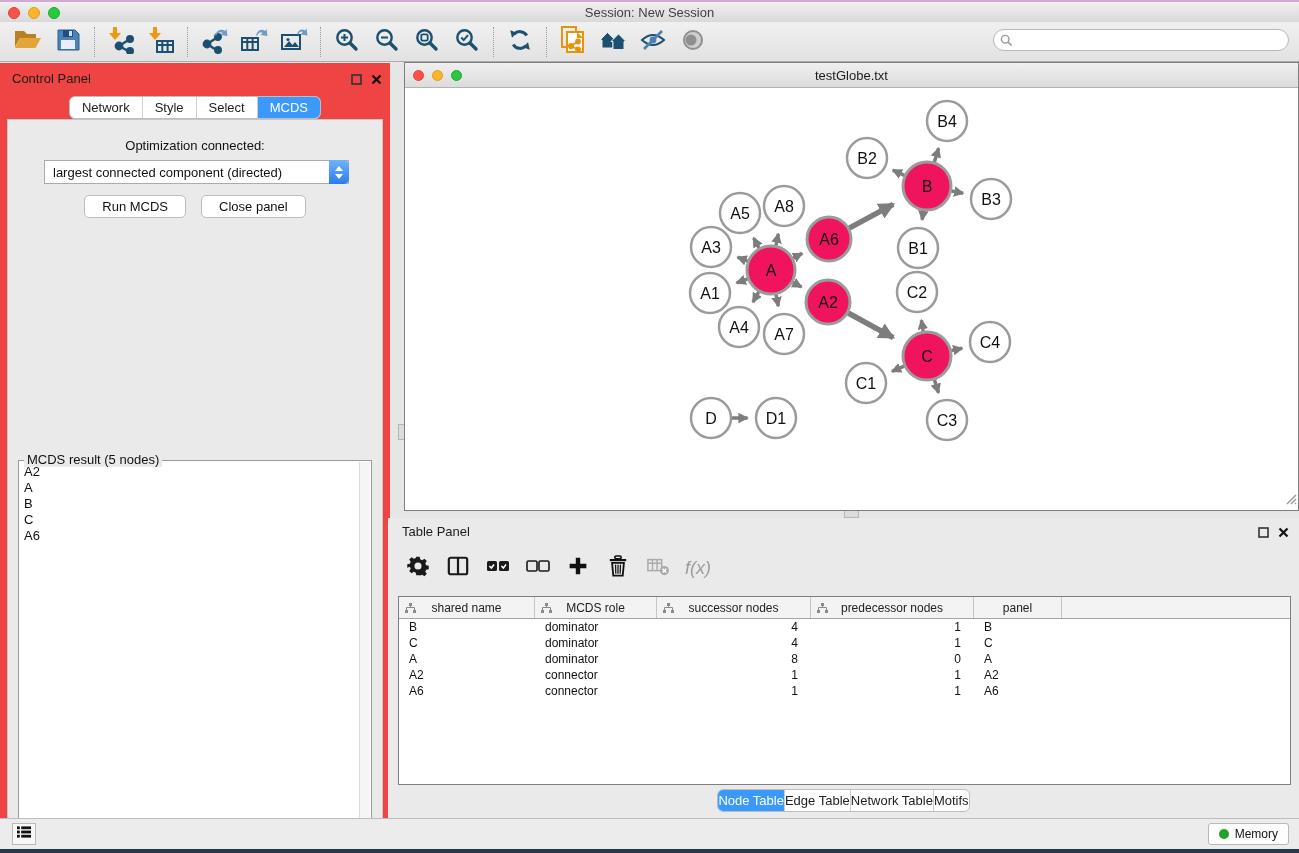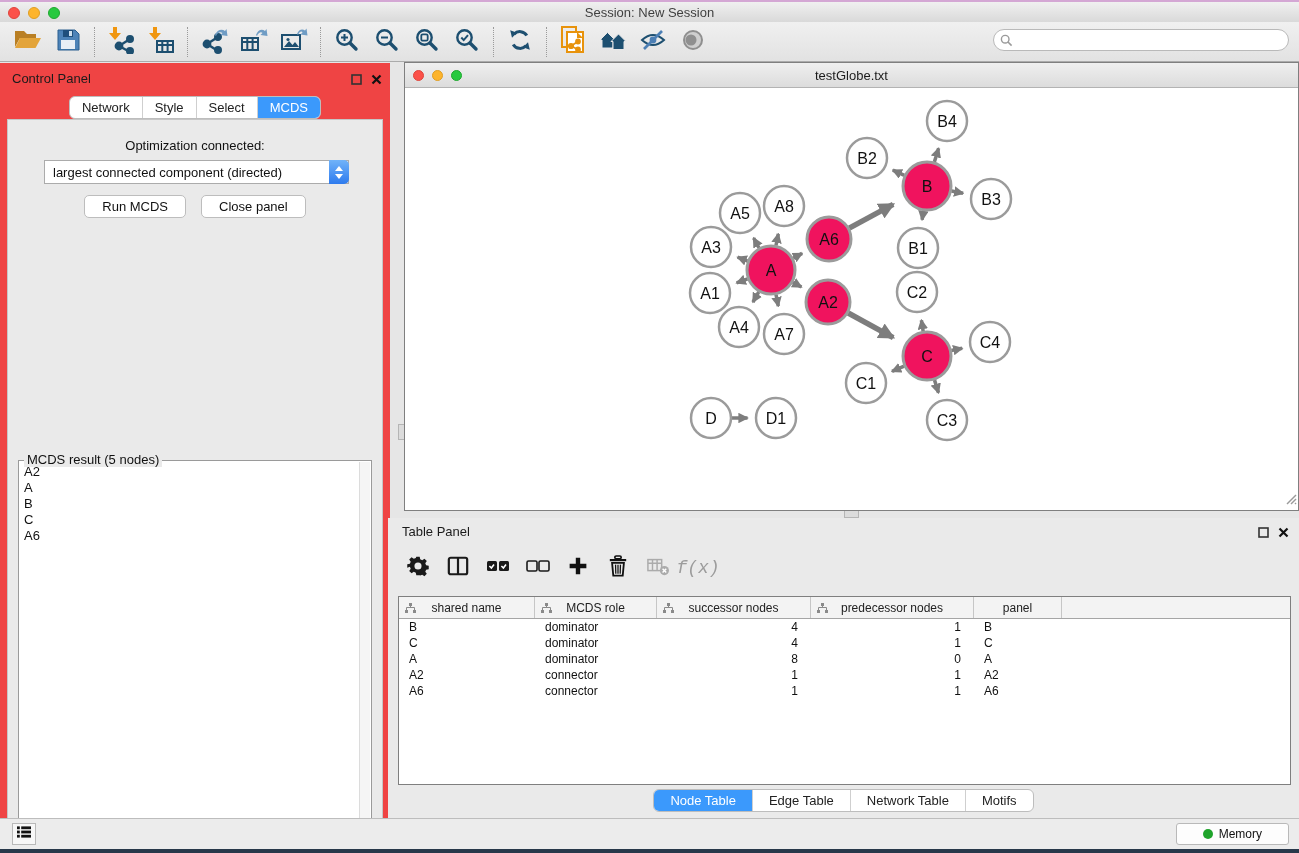--- a/index.html
+++ b/index.html
@@ -70,38 +70,38 @@
   .net-title{width:100%;text-align:center;font-size:13px;color:#1b1b1b;}
   .net-canvas{position:absolute;left:0;top:25px;right:0;bottom:0;background:#fff;overflow:hidden;}
   .resize-grip{position:absolute;right:1px;bottom:1px;}
   .split-handle-v{position:absolute;left:398px;top:424px;width:9px;height:16px;background:#DCDCDC;border:1px solid #B5B5B5;}
   .split-handle-h{position:absolute;left:844px;top:510px;width:15px;height:8px;background:#DCDCDC;border:1px solid #B5B5B5;}
 
   
   .table-panel{position:absolute;left:388px;top:518px;right:0;height:301px;background:#EAEAEA;}
   .tp-toolbar{position:absolute;left:14px;top:32px;height:36px;display:flex;align-items:center;gap:8px;}
   .tp-btn{width:32px;height:30px;display:flex;align-items:center;justify-content:center;}
-  .fx{font-family:Liberation Mono, monospace;font-style:italic;font-size:18px;color:#9c9c9c;}
+  .fx{font-family:Liberation Sans, sans-serif;font-style:italic;font-size:18px;color:#9c9c9c;}
   .data-table{position:absolute;left:10px;right:8px;top:78px;bottom:34px;background:#fff;border:1px solid #7F7F7F;overflow:hidden;}
   .dt-header{display:flex;height:22px;background:#F3F3F3;border-bottom:1px solid #A5A5A5;}
   .dt-hcell{position:relative;display:flex;align-items:center;justify-content:center;
     font-size:12px;color:#222;border-right:1px solid #C6C6C6;flex:0 0 auto;height:100%;}
   .dt-hicon{position:absolute;left:6px;top:6px;}
   .dt-row{display:flex;height:16px;align-items:center;}
   .dt-cell{font-size:12px;color:#111;flex:0 0 auto;padding:0 13px 0 10px;white-space:nowrap;}
   .tp-tabs{position:absolute;left:0;right:0;bottom:7px;display:flex;justify-content:center;}
-  .tp-tabs .seg{padding:3px 16px;}
+  .tp-tabs .seg{padding:3px 0;}
 
   
   .statusbar{position:absolute;left:0;bottom:4px;right:0;height:31px;background:#ECECEC;
     border-top:1px solid #BDBDBD;}
   .sb-left-btn{position:absolute;left:12px;top:4px;width:24px;height:22px;background:#F7F7F7;
     border:1px solid #B9B9B9;display:flex;align-items:center;justify-content:center;}
   .memory-btn{position:absolute;right:10px;top:4px;height:22px;background:#FDFDFD;border:1px solid #B9B9B9;
-    border-radius:3px;display:flex;align-items:center;gap:6px;padding:0 26px;font-size:12px;color:#111;}
+    border-radius:3px;display:flex;align-items:center;gap:6px;padding:0 10px;font-size:12px;color:#111;}
   .mem-dot{width:10px;height:10px;border-radius:50%;}
   .desktop-strip{position:absolute;left:0;bottom:0;right:0;height:4px;background:#28384A;}
 </style>
 </head>
 <body>
 
 <div class="app">
 
   <div class="titlebar">
     <div class="tl-group">

